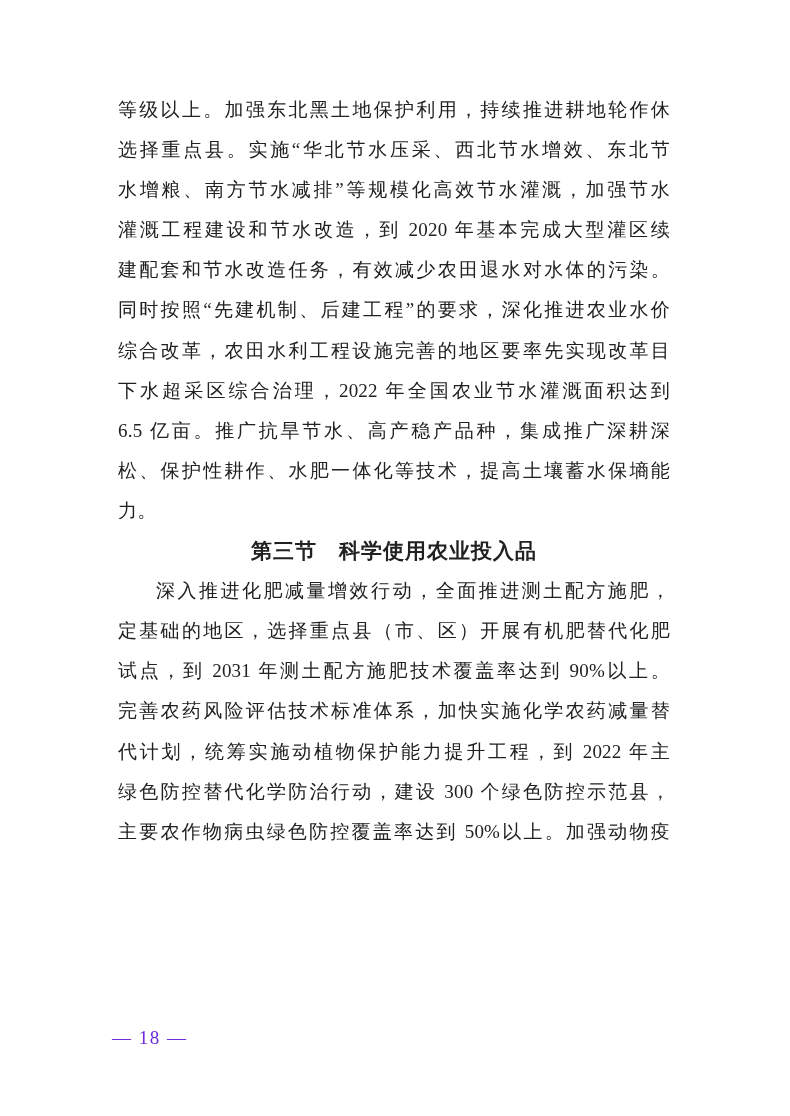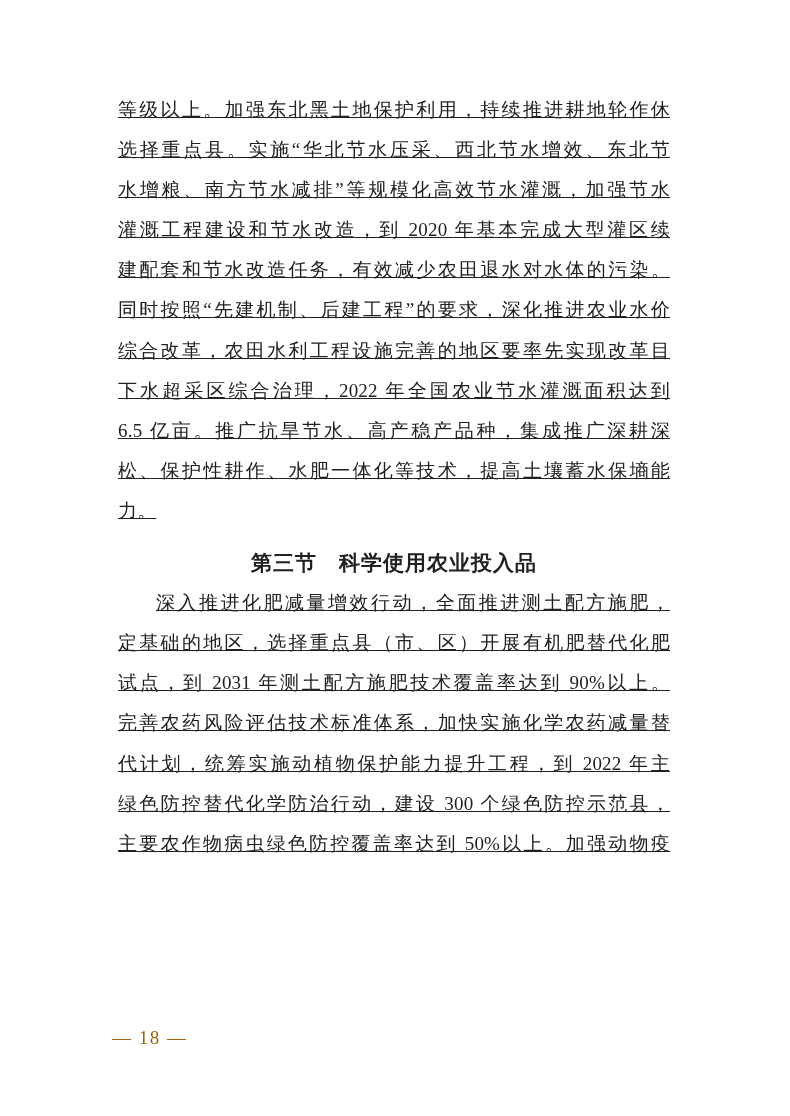--- a/index.html
+++ b/index.html
@@ -23,46 +23,44 @@
     width: 552px;
   }
   .line {
     font-size: 19px;
     line-height: 40.1px;
     height: 40.1px;
     white-space: normal;
     text-align: justify;
     text-align-last: justify;
     letter-spacing: 0.2px;
-    text-decoration: underline;
   }
   .line.short {
     text-align: left;
     text-align-last: left;
   }
   .line.indent {
     text-indent: 2em;
   }
   .heading {
     font-size: 21px;
     line-height: 40.1px;
     height: 40.1px;
     font-weight: bold;
     text-align: center;
     letter-spacing: 1px;
-    margin-top: 12px;
   }
   .footer {
     position: absolute;
     left: 112px;
     top: 1026px;
     font-size: 19px;
     line-height: 24px;
     letter-spacing: 1.5px;
-    color: #a16207;
+    color: #6d28d9;
   }
 </style>
 </head>
 <body>
 
 <div class="page">
   <div class="text-block">
 
     <div class="line">等级以上。加强东北黑土地保护利用，持续推进耕地轮作休</div>
     <div class="line">选择重点县。实施“华北节水压采、西北节水增效、东北节</div>

